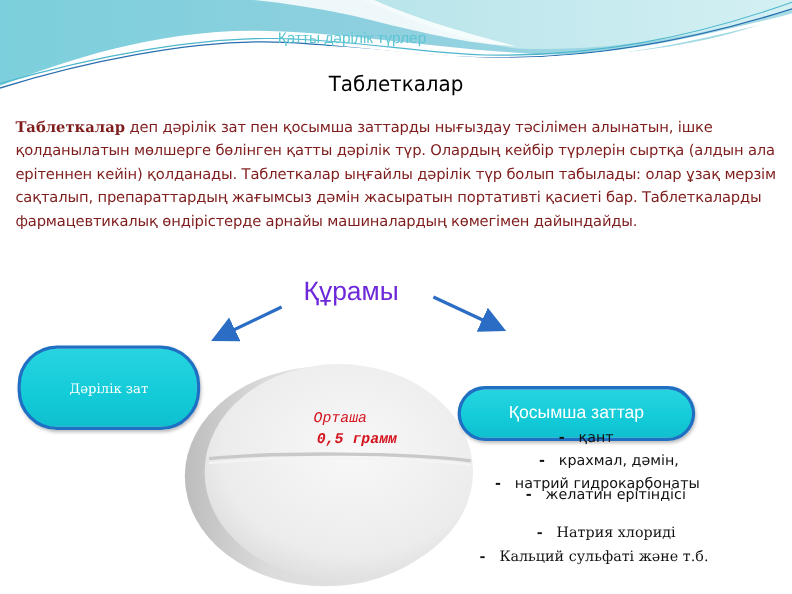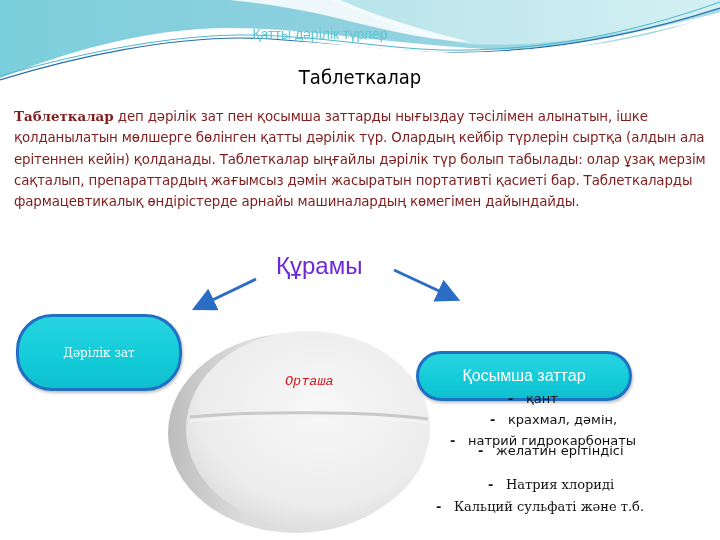--- a/index.html
+++ b/index.html
@@ -102,20 +102,21 @@
     </linearGradient>
   </defs>
   <ellipse cx="136" cy="108" rx="128" ry="100" fill="url(#tedge)"></ellipse>
   <ellipse cx="148" cy="104" rx="122" ry="98" fill="url(#tface)"></ellipse>
   <path d="M30,92 C90,86 210,86 268,94" stroke="#c9c9c9" stroke-width="3" fill="none"></path>
   <path d="M30,96 C90,90 210,90 268,98" stroke="#f4f4f4" stroke-width="2" fill="none"></path>
 </svg>
 
 <div class="weight-label">
   <div>Орташа</div>
+  <div class="l3">0,5 грамм</div>
 </div>
 
 <svg class="arrows" viewBox="0 0 720 540">
   <defs>
     <marker id="ah" markerWidth="8" markerHeight="8" refX="5" refY="4" orient="auto">
       <path d="M0,0 L8,4 L0,8 Z" fill="#2b6cc4"></path>
     </marker>
   </defs>
   <line x1="256" y1="279" x2="200" y2="306" stroke="#2b6cc4" stroke-width="3" marker-end="url(#ah)"></line>
   <line x1="394" y1="270" x2="452" y2="297" stroke="#2b6cc4" stroke-width="3" marker-end="url(#ah)"></line>

